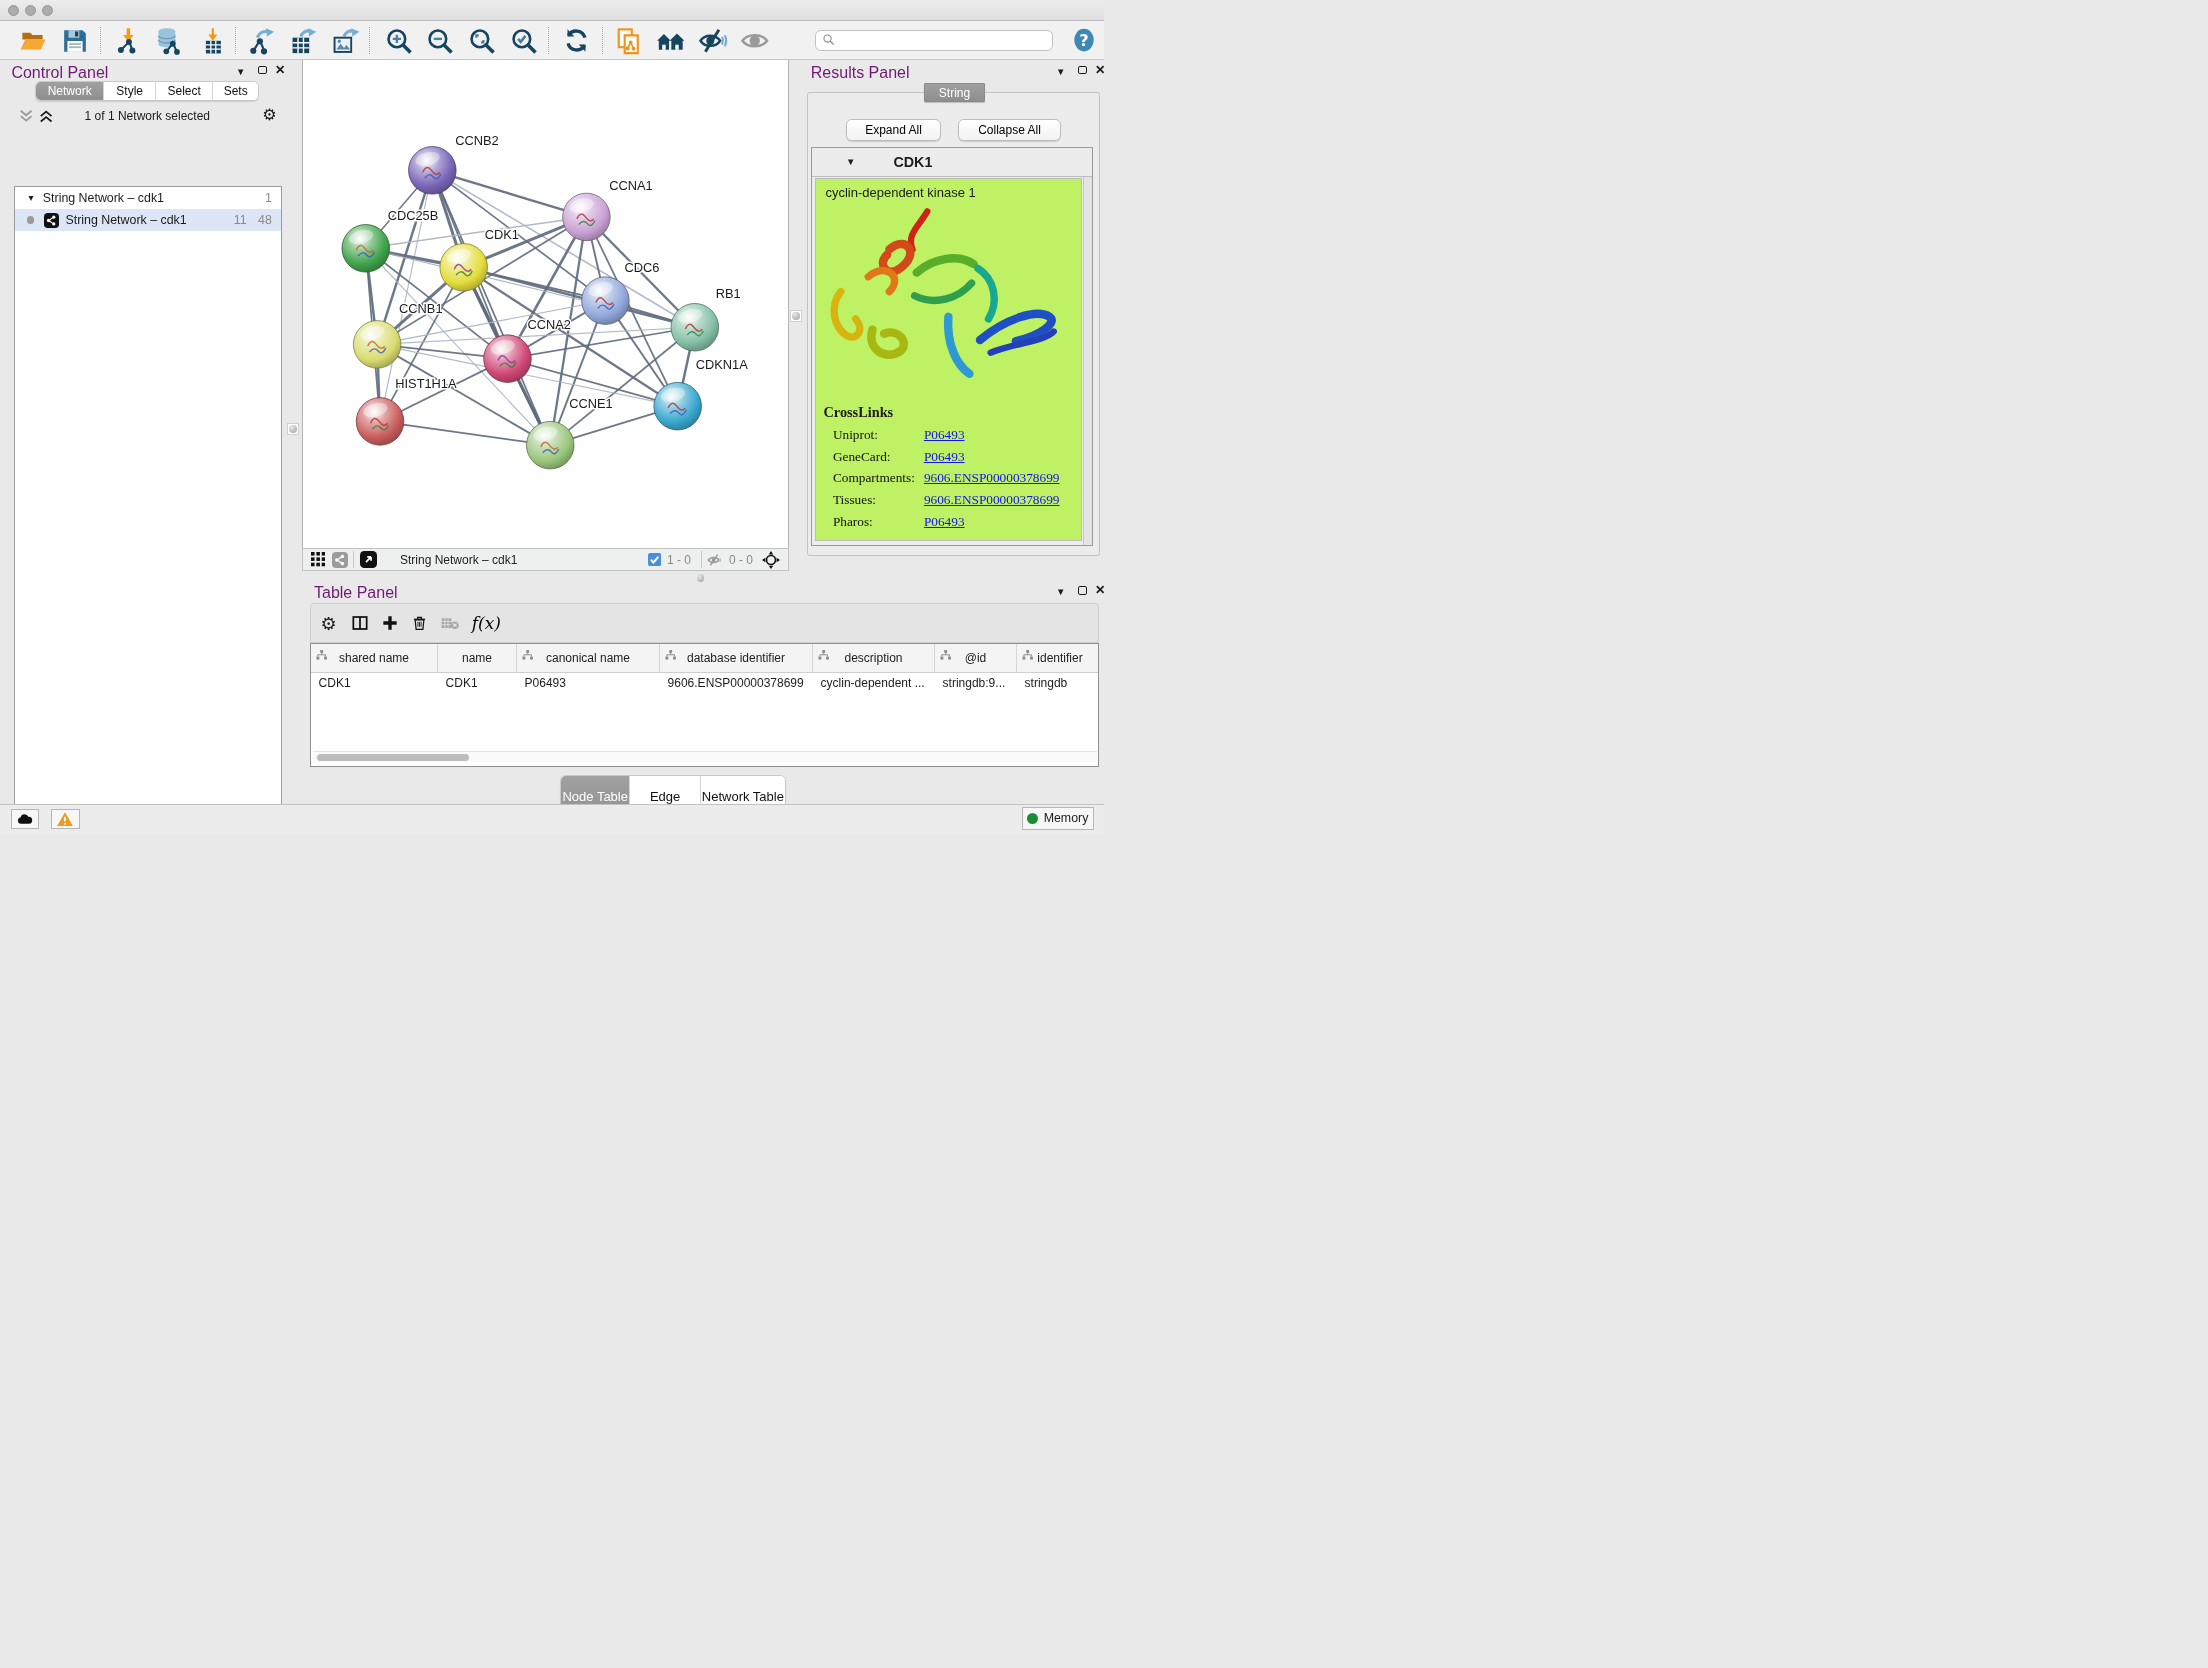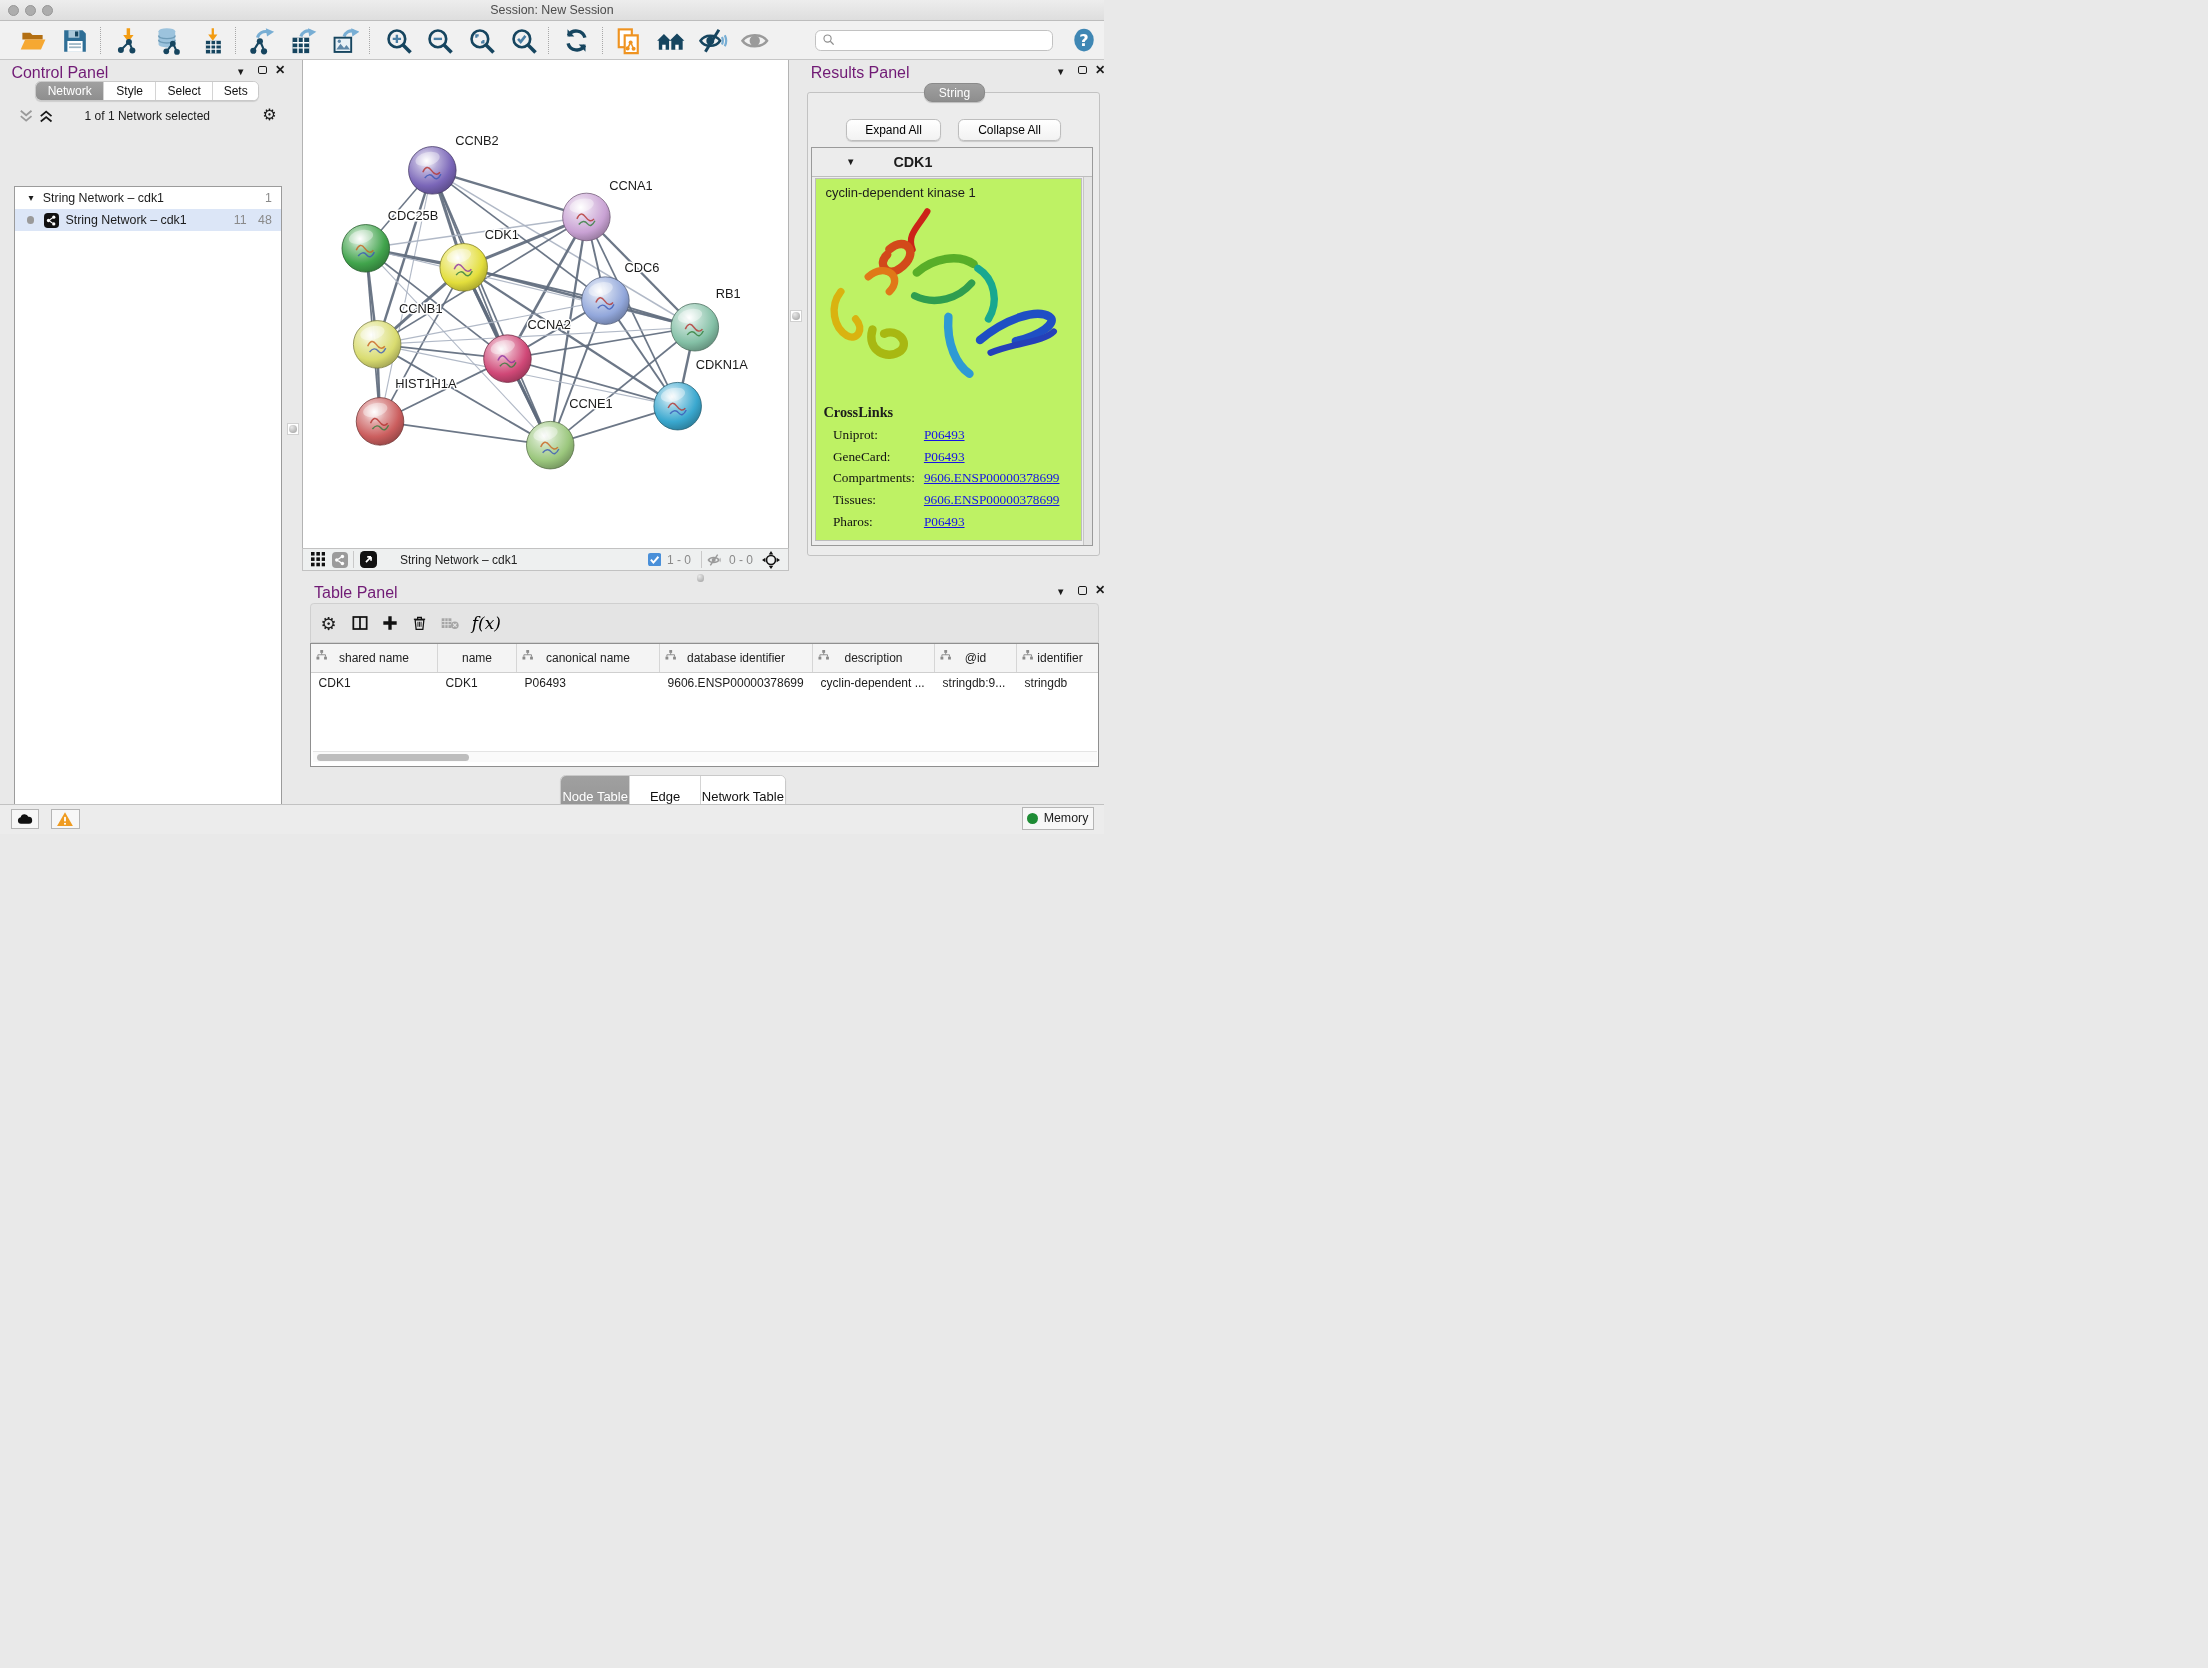--- a/index.html
+++ b/index.html
@@ -90,21 +90,20 @@
   .glyph { font-family:"DejaVu Sans", sans-serif; }
   svg { display:block; }
 </style>
 </head>
 <body>
 
 <div class="titlebar">
   <span class="tl" style="left:7.6px"></span>
   <span class="tl" style="left:25px"></span>
   <span class="tl" style="left:42px"></span>
-  <div class="title-text">Session: New Session</div>
 </div>
 
 <div class="toolbar">
   <div class="tbi" style="left:17px">
     <svg width="27" height="27" viewBox="0 0 24 24">
       <path d="M3 5h7l2 2h9v4H3z" fill="#b36f12"></path>
         <path d="M1.5 20l4-9h18l-4 9z" fill="#f6a832"></path>
       </svg>
   </div>
   <div class="tbi" style="left:60px">
@@ -559,21 +558,21 @@
 </div>
 
 <div class="abs" style="left:807px;top:60px;width:298px;height:514px">
   <div class="abs phead" style="left:3.8px;top:3.8px">Results Panel</div>
   <span class="abs picon" style="left:249px;top:5.7px">▼</span>
   <span class="abs float-icon" style="left:271px;top:5.7px"></span>
   <span class="abs close-icon" style="left:288px;top:1.9px">✕</span>
 </div>
 <div class="rp-box"></div>
 <div class="abs" style="left:924px;top:83px;width:61px;height:19px;background:linear-gradient(#a0a0a0,#8e8e8e);
-     border:1px solid #8a8a8a;border-radius:8px;color:#fff;font-size:12px;text-align:center;padding-top:1.9px;box-shadow:0 1px 1px rgba(0,0,0,.2)">String</div>
+     border:1px solid #8a8a8a;border-radius:1px;color:#fff;font-size:12px;text-align:center;padding-top:1.9px;box-shadow:0 1px 1px rgba(0,0,0,.2)">String</div>
 <button class="btn abs" style="left:846px;top:119px;width:95px">Expand All</button>
 <button class="btn abs" style="left:958px;top:119px;width:103px">Collapse All</button>
 
 <div class="inner-box">
   <div class="cdk-head">
     <span style="margin-left:34px;font-size:9.5px">▼</span>
     <span style="margin-left:38px;font-size:14.3px;font-weight:bold">CDK1</span>
   </div>
   <div class="rp-scroll"></div>
   <div class="sub-box">

